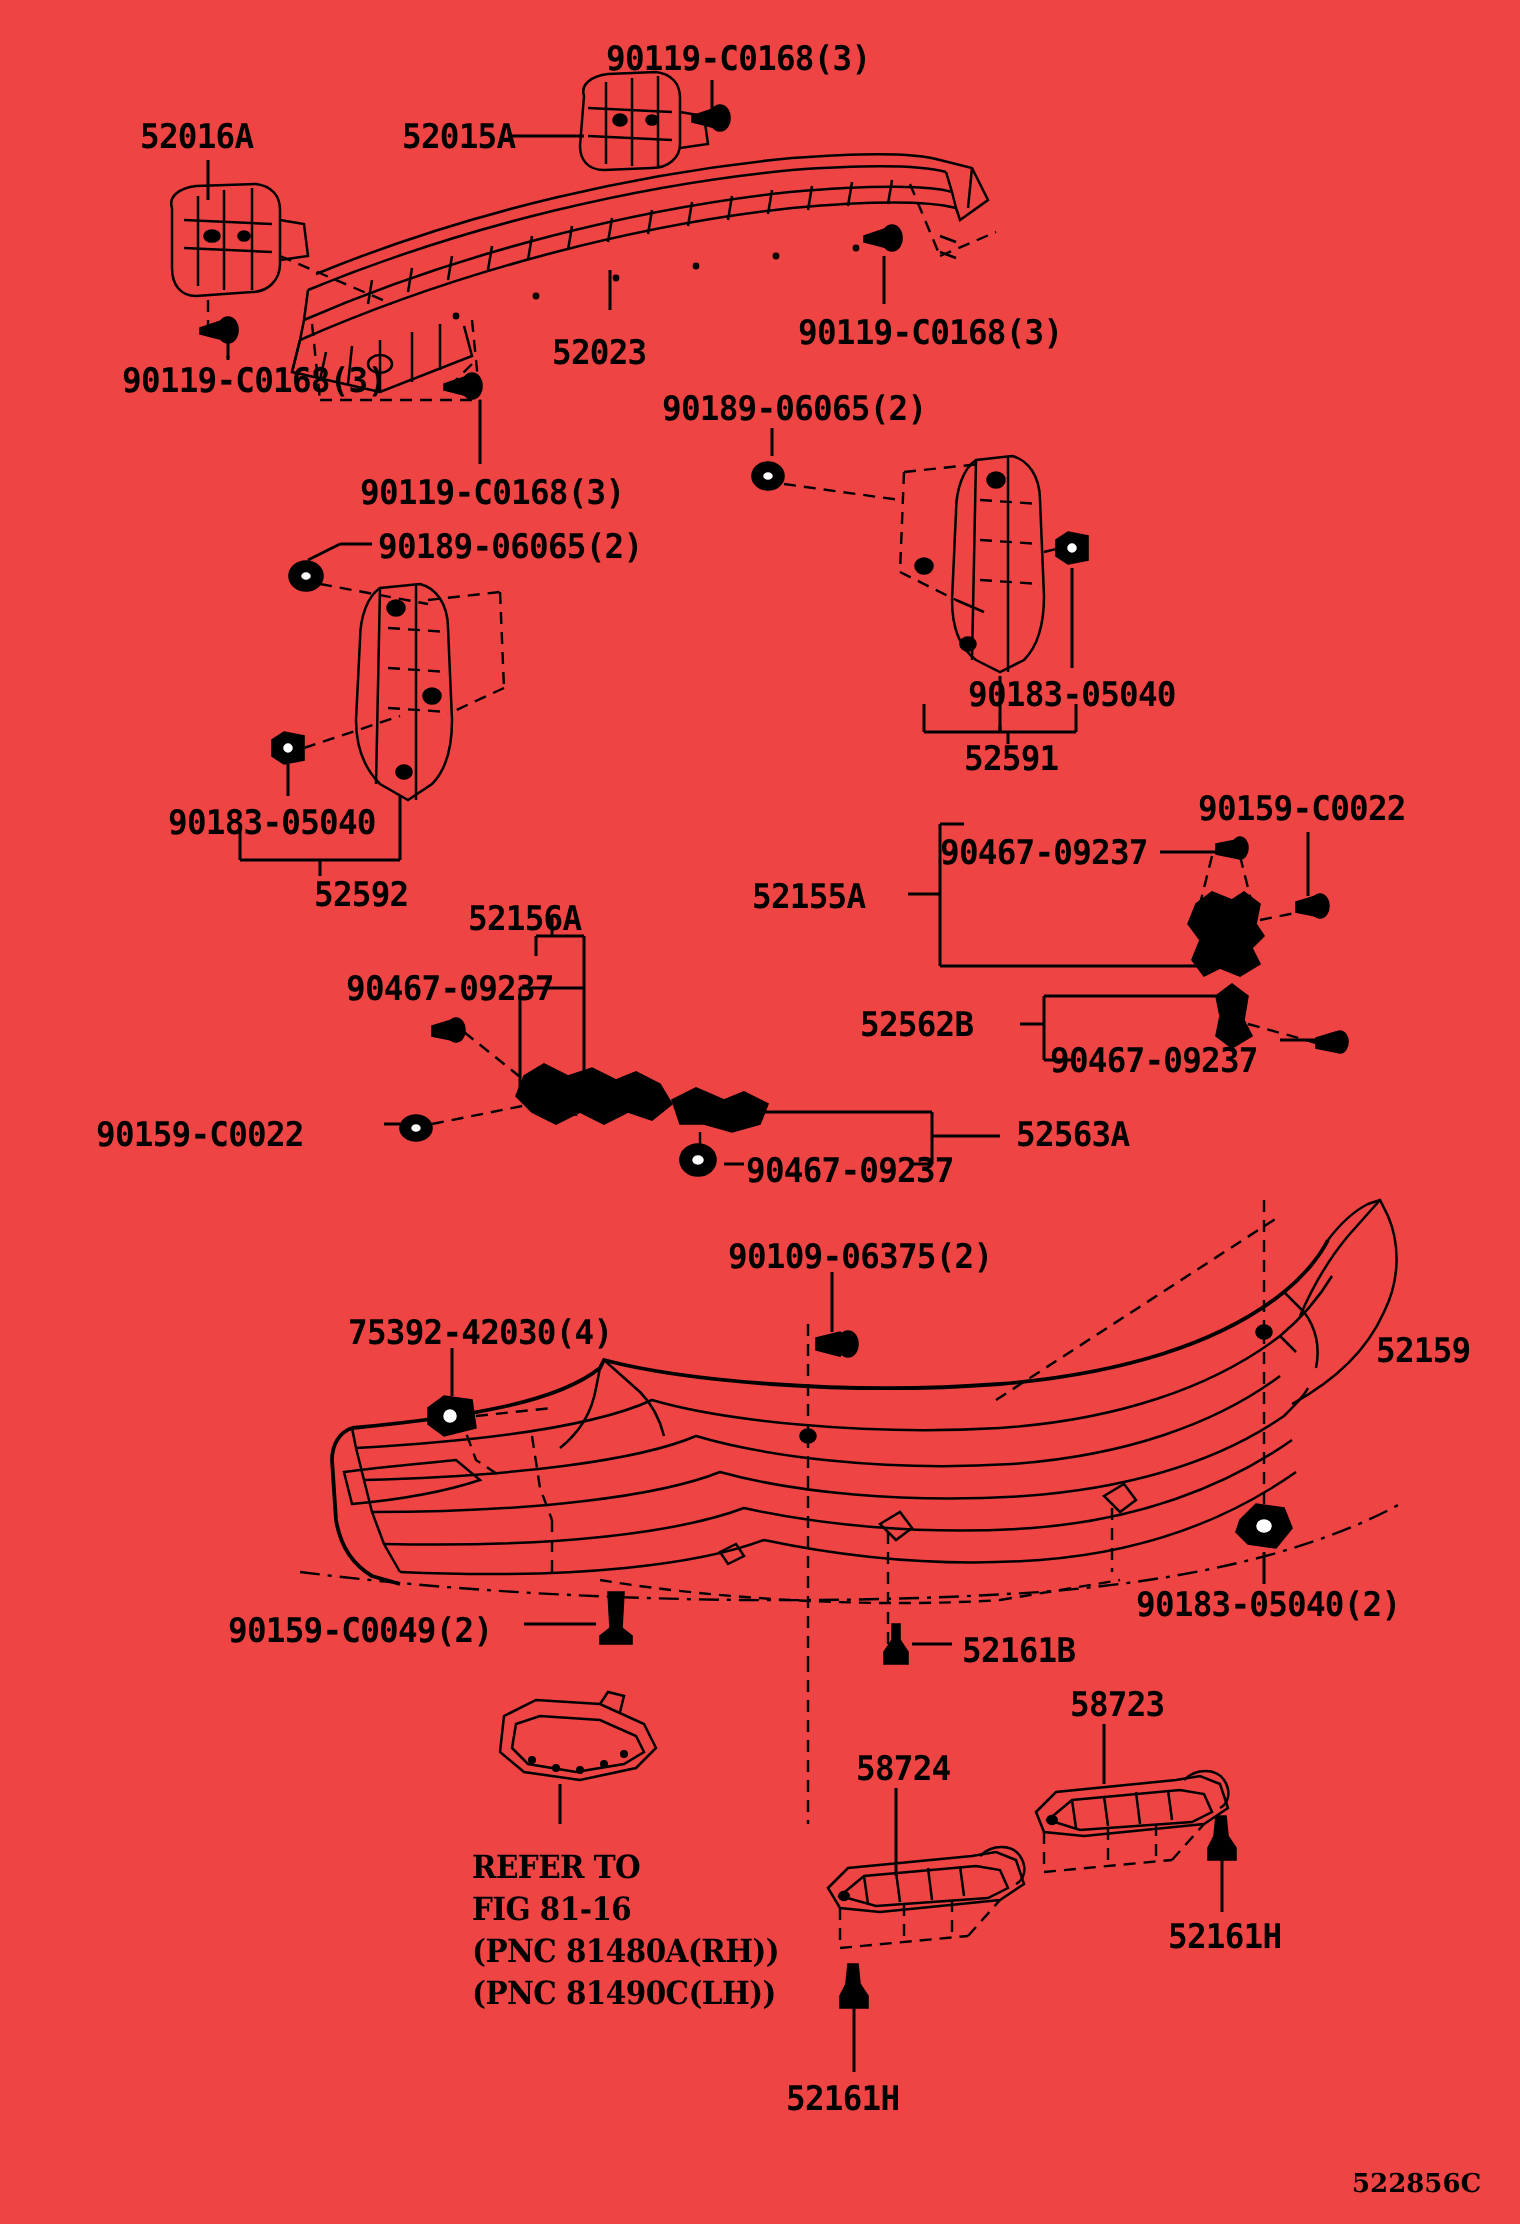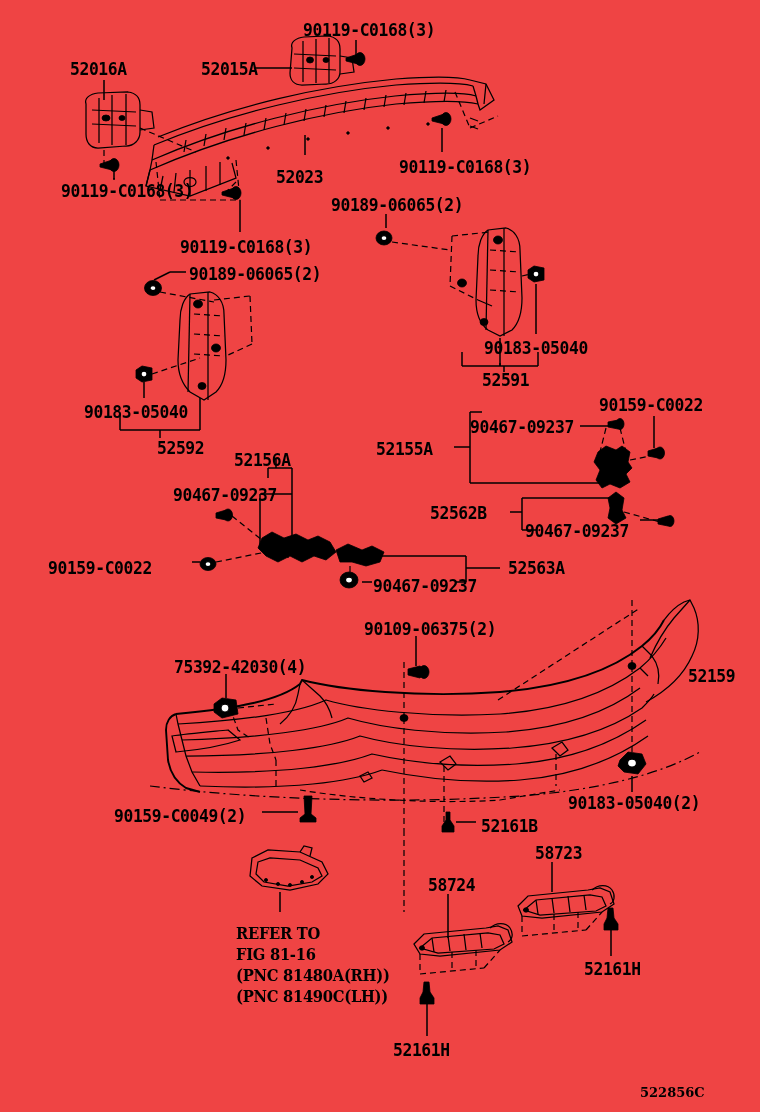--- a/index.html
+++ b/index.html
@@ -541,15 +541,15 @@
   <div class="lbl" style="left:535px; top:845px;">58723</div>
   <div class="lbl" style="left:428px; top:877px;">58724</div>
   <div class="lbl" style="left:584px; top:961px;">52161H</div>
   <div class="lbl" style="left:393px; top:1042px;">52161H</div>
 
   <div class="refer" style="left:236px; top:923px;">REFER TO
 FIG 81-16
 (PNC 81480A(RH))
 (PNC 81490C(LH))</div>
 
-  <div class="footer" style="left:640px; top:1085px;">522856C</div>
+  <div class="footer" style="left:676px; top:1085px;">522856C</div>
 
 </div>
 
 </body></html>

